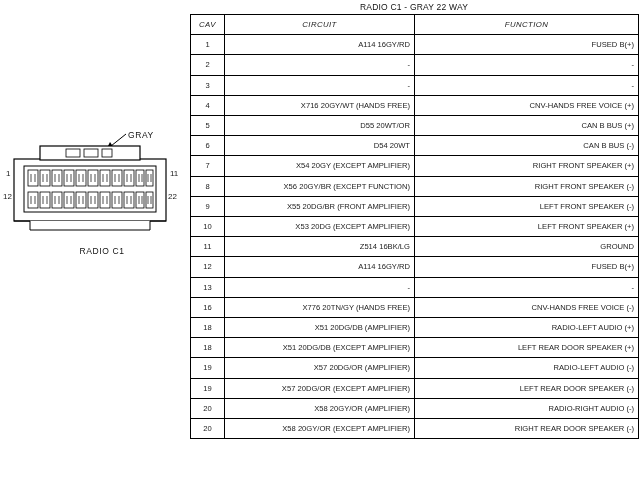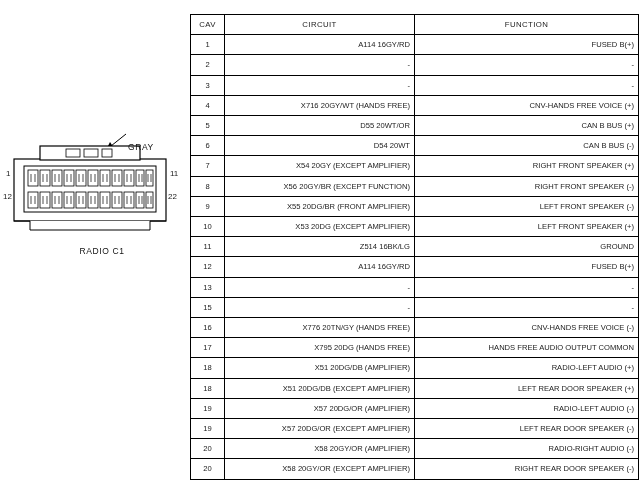--- a/index.html
+++ b/index.html
@@ -52,21 +52,20 @@
     letter-spacing: 0.6px;
     color: #111;
   }
   .gray-label {
     position: absolute;
     left: 128px;
     top: 116px;
     font-size: 8.5px;
     letter-spacing: 0.6px;
     color: #111;
-    margin-top: 12px;
   }
 
   
   .table-wrap {
     position: absolute;
     left: 190px;
     top: 14px;
     width: 448px;
     height: 462px;
   }
@@ -83,37 +82,39 @@
     line-height: 19.2px;
     white-space: nowrap;
     overflow: hidden;
     text-overflow: clip;
   }
   table.pinout thead th {
     text-align: center;
     font-weight: normal;
     letter-spacing: 0.4px;
     font-size: 7.8px;
+    font-style: italic;
   }
   col.c-cav { width: 34px; }
   col.c-cir { width: 190px; }
   col.c-fun { width: 224px; }
 
   td.cav {
     text-align: center;
   }
   td.circuit, td.function {
     text-align: right;
   }
 </style>
 </head>
 <body>
 
 <div id="root">
 
+  <div class="sheet-title">RADIO C1 - GRAY 22 WAY</div>
 
   <div class="conn-panel">
     <svg class="conn-svg" width="190" height="250" viewBox="0 0 190 250">
 
       <g stroke="#000" stroke-width="1" fill="none">
         <path d="M126 120 L106 136"></path>
         <path d="M106 136 L114 134 L110 128 Z" fill="#000" stroke="none"></path>
       </g>
 
       <rect x="14" y="145" width="152" height="62" fill="#ffffff" stroke="#000" stroke-width="1.2"></rect>
@@ -268,35 +269,25 @@
             <td class="cav">12</td>
             <td class="circuit">A114 16GY/RD</td>
             <td class="function">FUSED B(+)</td>
           </tr>
           <tr>
             <td class="cav">13</td>
             <td class="circuit">-</td>
             <td class="function">-</td>
           </tr>
           <tr>
-            <td class="cav">15</td>
-            <td class="circuit">-</td>
-            <td class="function">-</td>
-          </tr>
-          <tr>
             <td class="cav">16</td>
             <td class="circuit">X776 20TN/GY (HANDS FREE)</td>
             <td class="function">CNV-HANDS FREE VOICE (-)</td>
           </tr>
           <tr>
-            <td class="cav">17</td>
-            <td class="circuit">X795 20DG (HANDS FREE)</td>
-            <td class="function">HANDS FREE AUDIO OUTPUT COMMON</td>
-          </tr>
-          <tr>
             <td class="cav">18</td>
             <td class="circuit">X51 20DG/DB (AMPLIFIER)</td>
             <td class="function">RADIO-LEFT AUDIO (+)</td>
           </tr>
           <tr>
             <td class="cav">18</td>
             <td class="circuit">X51 20DG/DB (EXCEPT AMPLIFIER)</td>
             <td class="function">LEFT REAR DOOR SPEAKER (+)</td>
           </tr>
           <tr>

